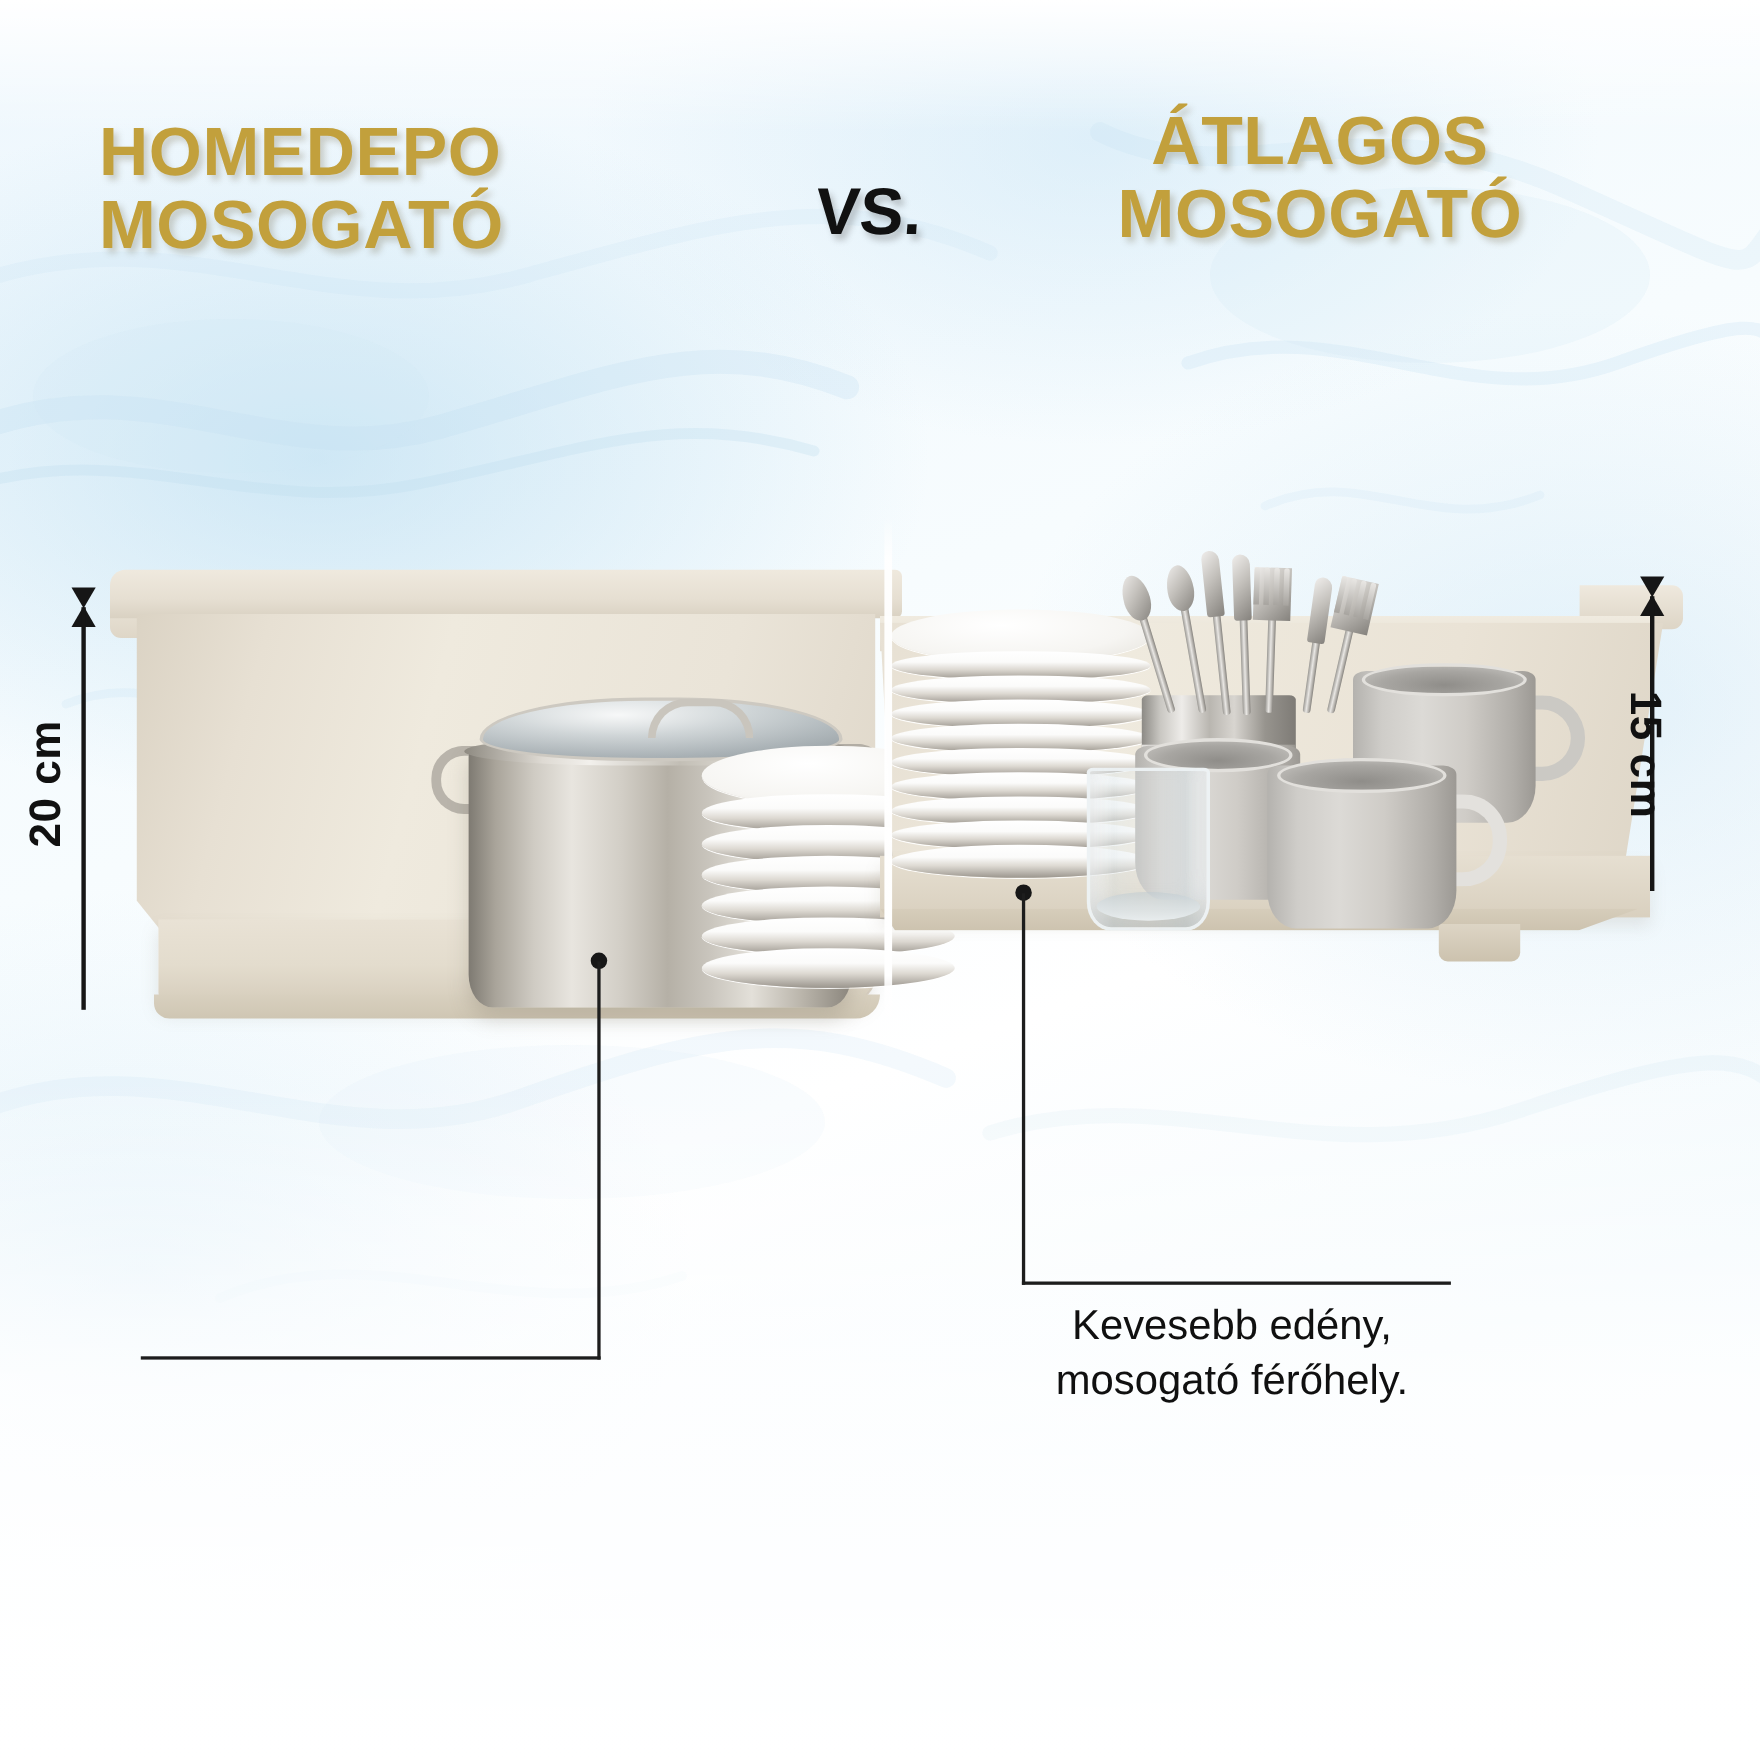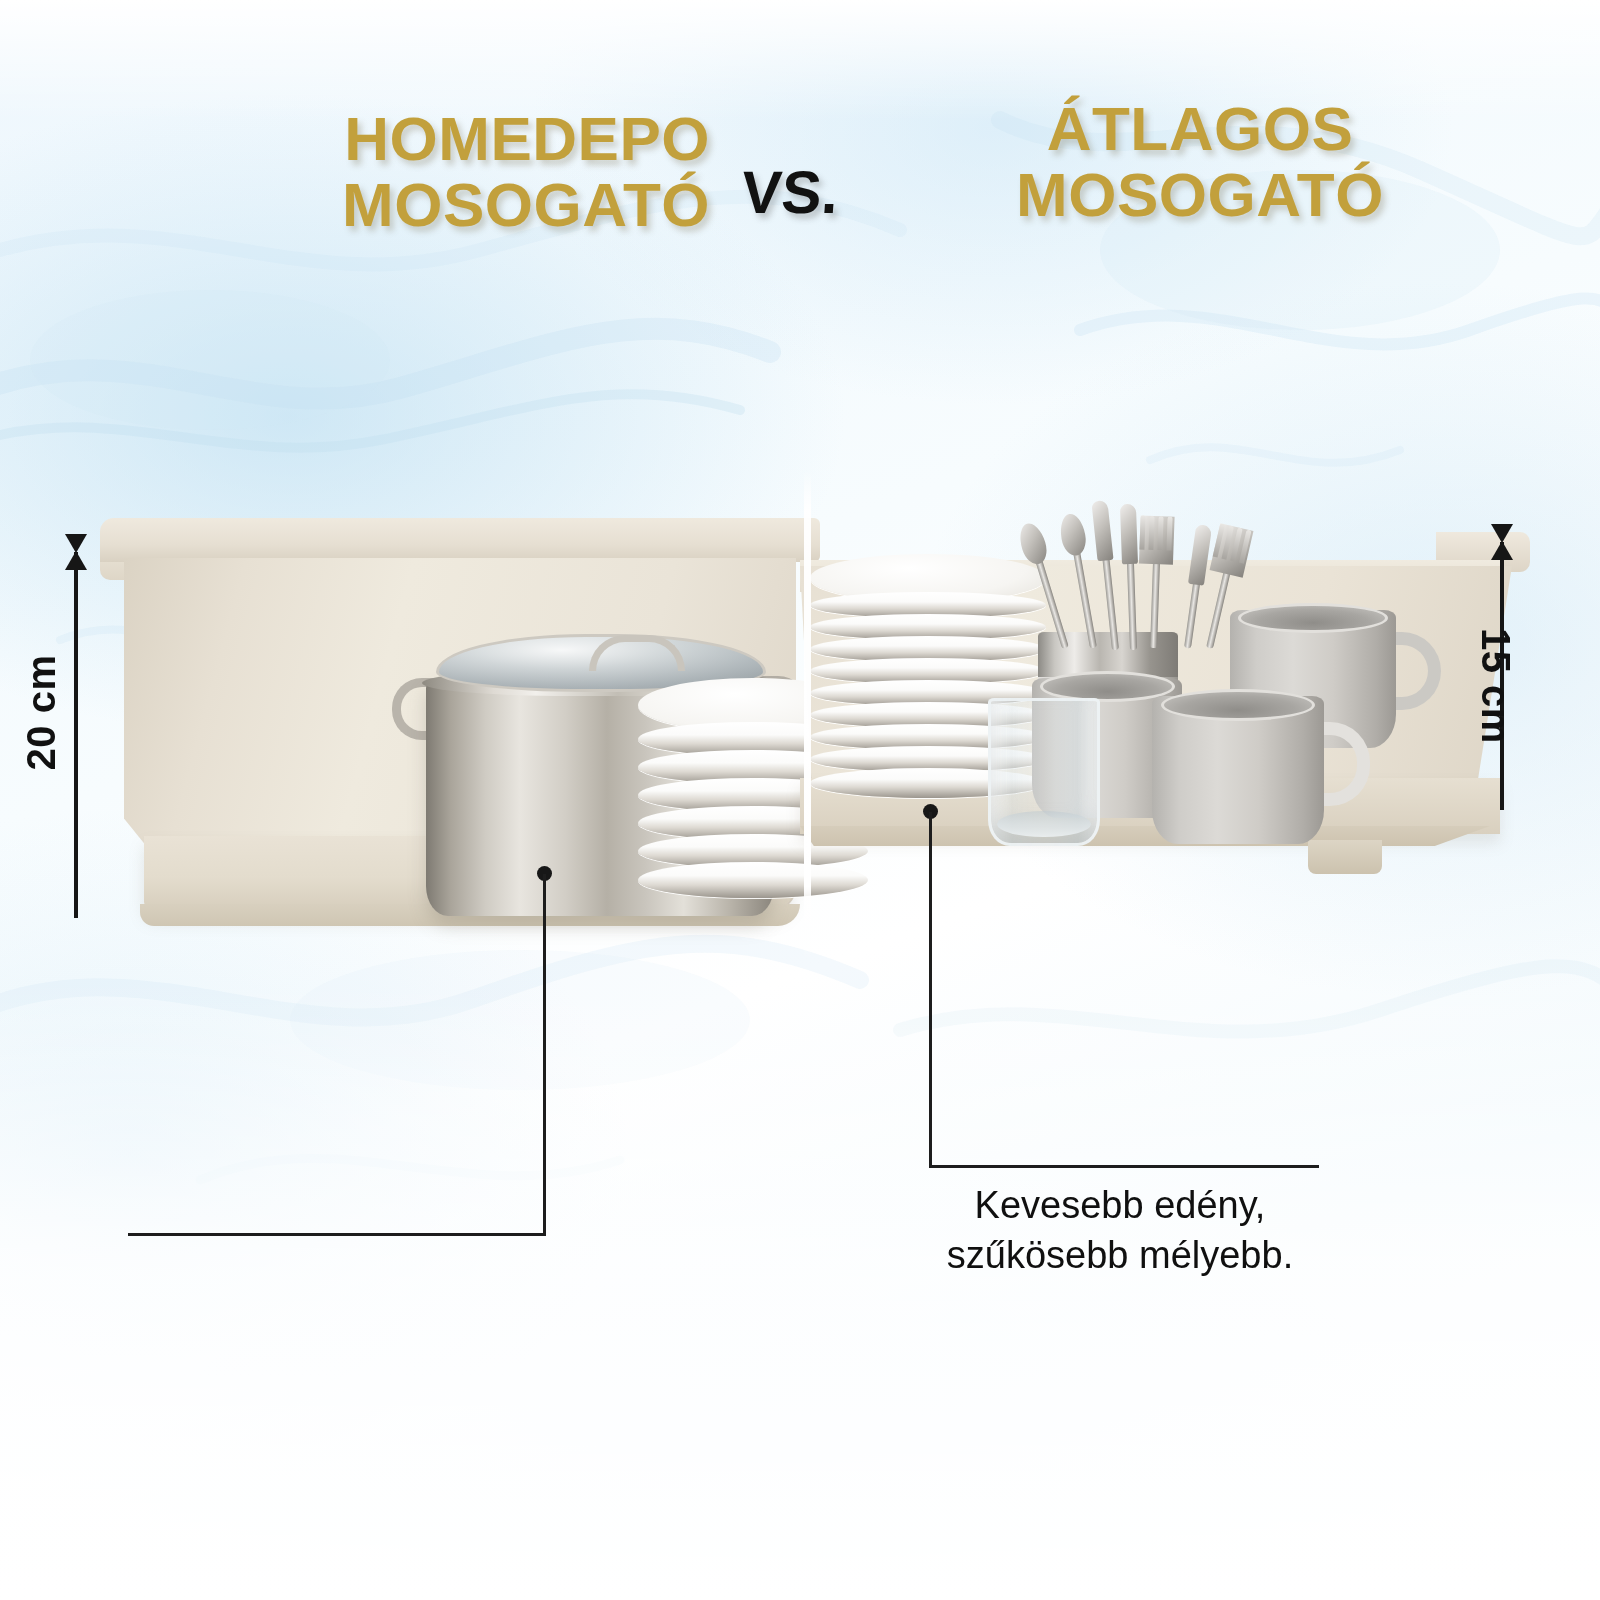--- a/index.html
+++ b/index.html
@@ -38,21 +38,21 @@
     position:absolute;
     font-weight:bold;
     letter-spacing:.5px;
     line-height:1.06;
     color:#c2a03c;
     text-shadow:4px 5px 6px rgba(120,110,80,.30);
     text-transform:uppercase;
     font-size:62px;
     white-space:pre-line;
   }
-  #title-left{left:90px;top:106px;width:620px;text-align:right;}
+  #title-left{left:90px;top:106px;width:620px;text-align:left;}
   #title-right{left:880px;top:96px;width:640px;text-align:center;}
   #vs-label{
     position:absolute;left:700px;top:158px;width:180px;text-align:center;
     font-weight:bold;font-size:60px;color:#111;
     text-shadow:4px 5px 6px rgba(90,90,90,.32);
     font-style:normal;
     transform:skewX(-4deg);
   }
 
   
@@ -456,15 +456,15 @@
     <div class="h" style="left:128px;top:1233px;width:418px;"></div>
   </div>
 
   <div class="leader">
     <div class="dot" style="left:923px;top:804px;"></div>
     <div class="v" style="left:929px;top:812px;height:356px;"></div>
     <div class="h" style="left:929px;top:1165px;width:390px;"></div>
   </div>
 
   <div class="caption" id="caption-right">Kevesebb edény,
-szűkösebb mélyebb.</div>
+mosogató férőhely.</div>
 
 </div>
 
 </body></html>

